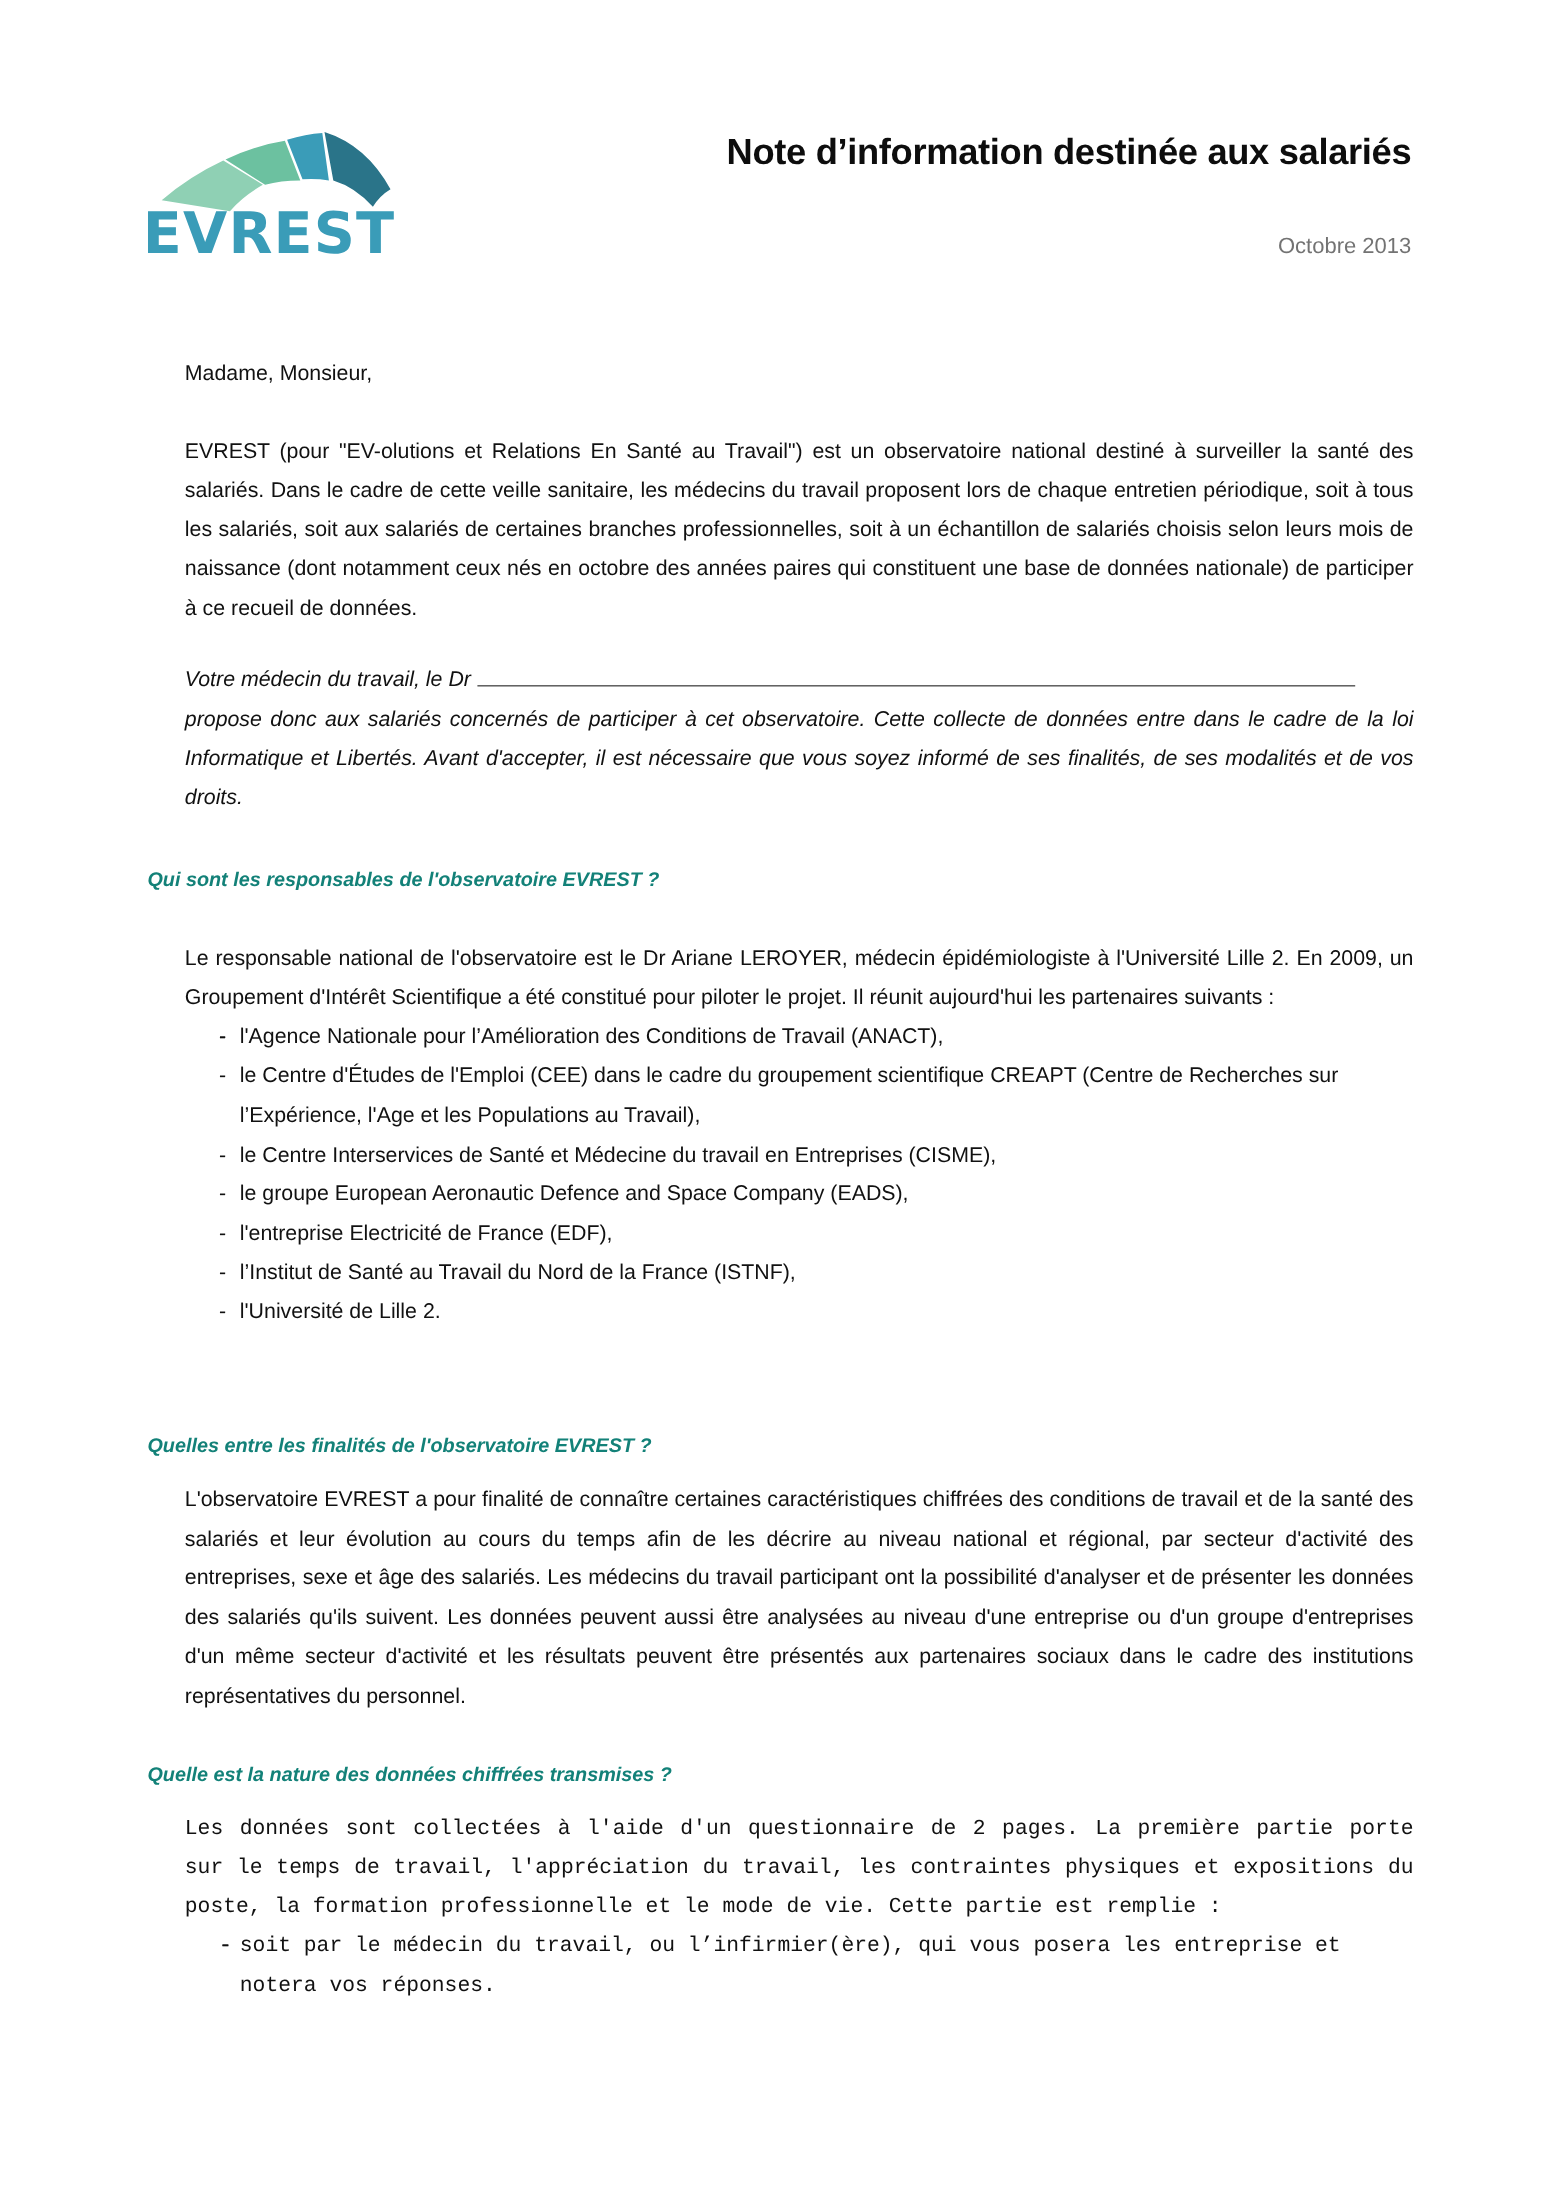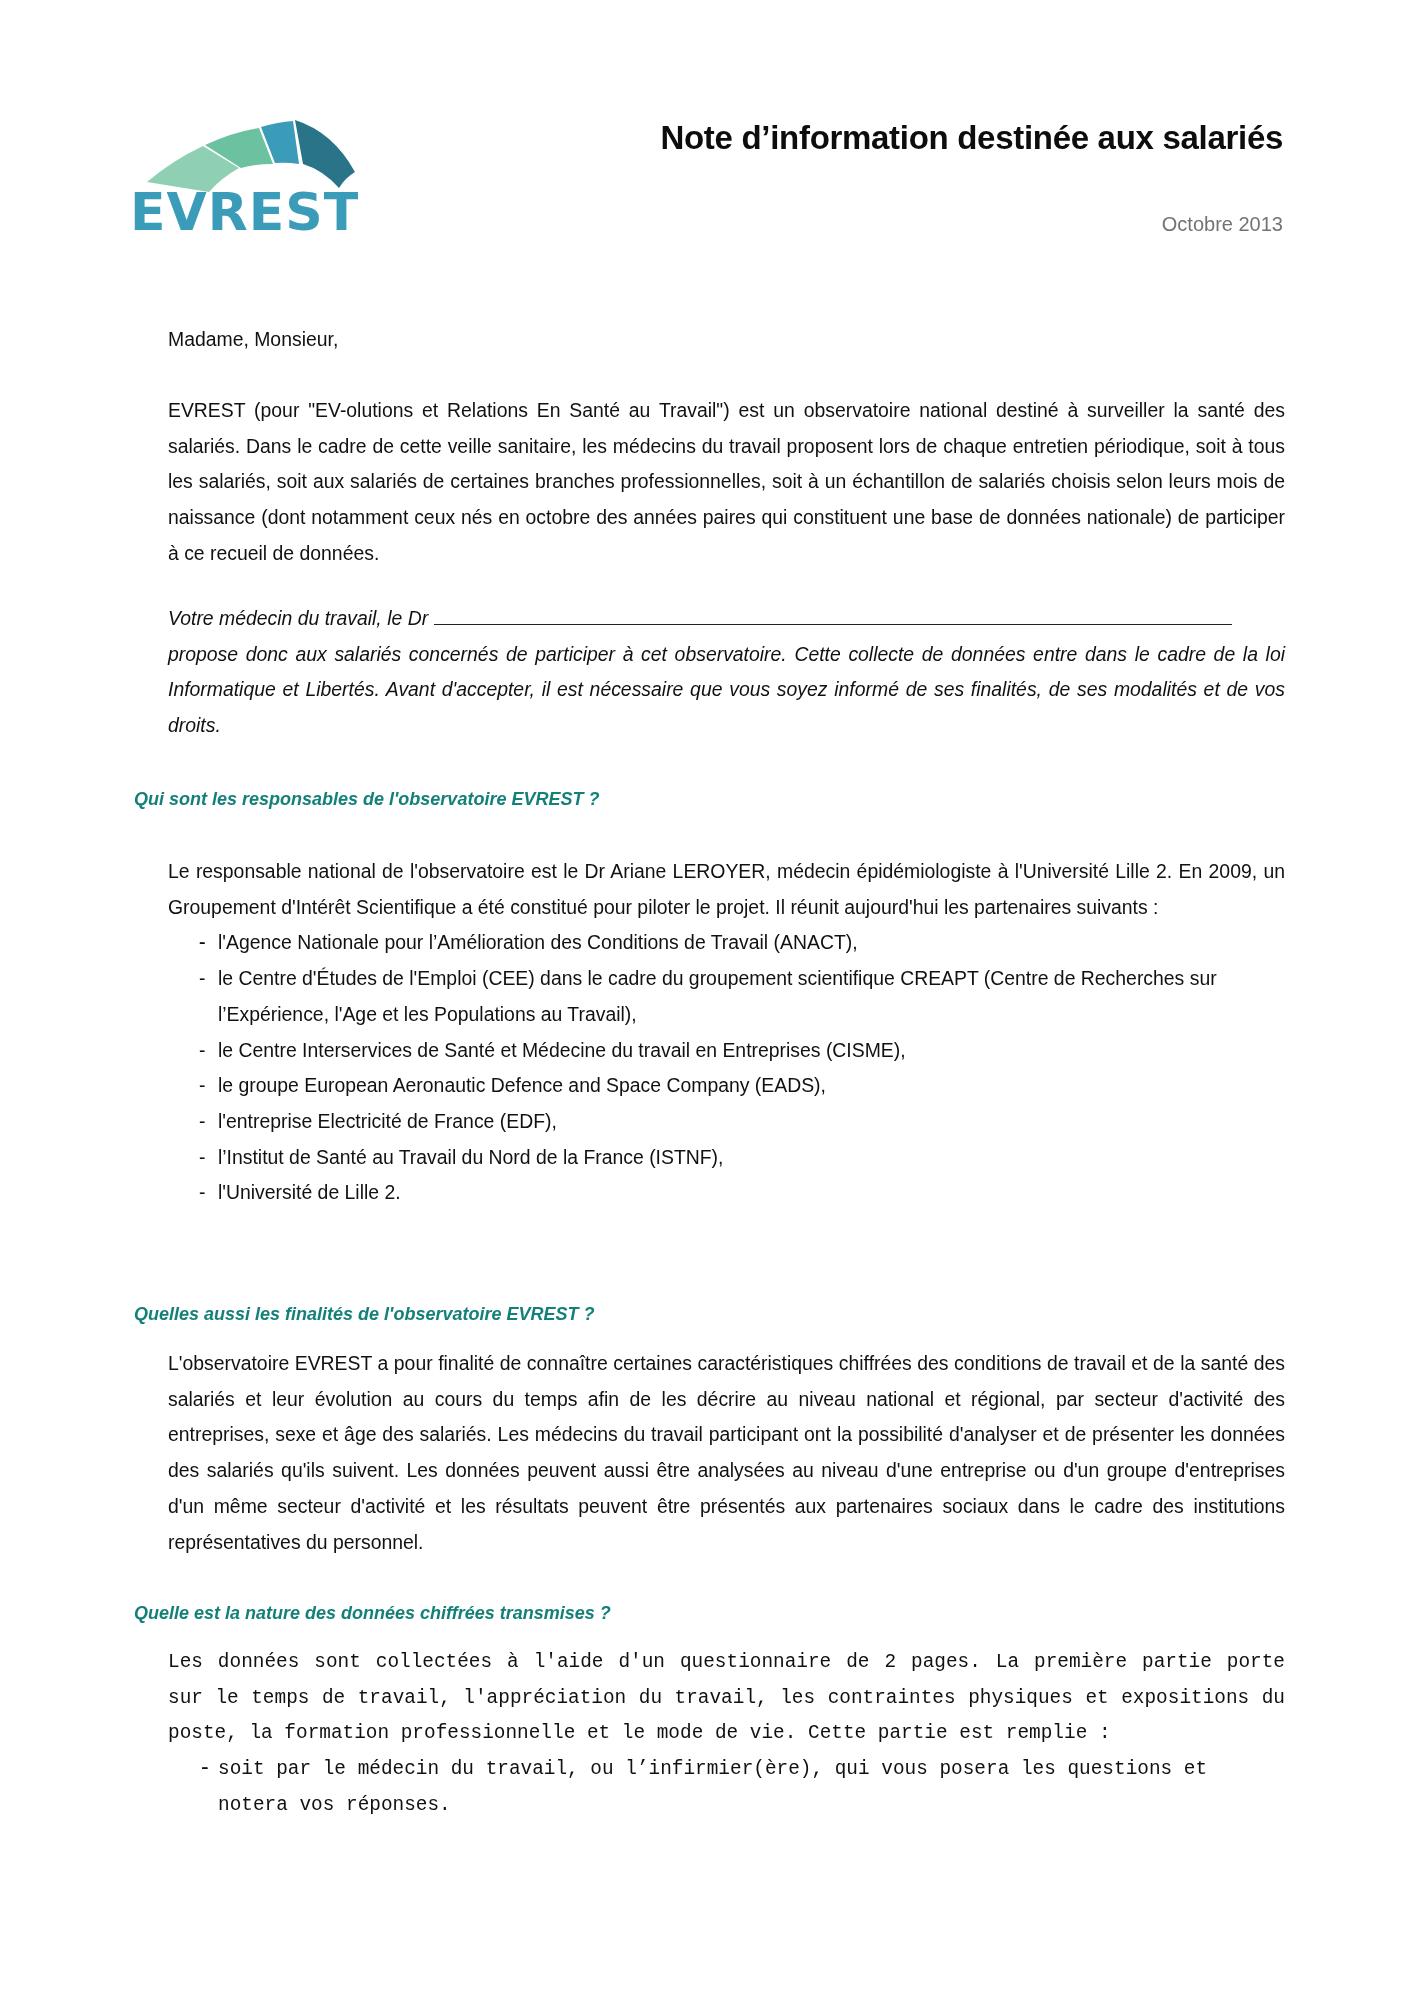--- a/index.html
+++ b/index.html
@@ -82,25 +82,25 @@
     <li><span class="dash-mark">-</span><span>l'Agence Nationale pour l’Amélioration des Conditions de Travail (ANACT),</span></li>
     <li><span class="dash-mark">-</span><span>le Centre d'Études de l'Emploi (CEE) dans le cadre du groupement scientifique CREAPT (Centre de Recherches sur l’Expérience, l'Age et les Populations au Travail),</span></li>
     <li><span class="dash-mark">-</span><span>le Centre Interservices de Santé et Médecine du travail en Entreprises (CISME),</span></li>
     <li><span class="dash-mark">-</span><span>le groupe European Aeronautic Defence and Space Company (EADS),</span></li>
     <li><span class="dash-mark">-</span><span>l'entreprise Electricité de France (EDF),</span></li>
     <li><span class="dash-mark">-</span><span>l’Institut de Santé au Travail du Nord de la France (ISTNF),</span></li>
     <li><span class="dash-mark">-</span><span>l'Université de Lille 2.</span></li>
   </ul>
 </div>
 
-<div class="heading h2">Quelles aussi les finalités de l'observatoire EVREST ?</div>
+<div class="heading h2">Quelles entre les finalités de l'observatoire EVREST ?</div>
 <div class="content s2">
   <p class="p">L'observatoire EVREST a pour finalité de connaître certaines caractéristiques chiffrées des conditions de travail et de la santé des salariés et leur évolution au cours du temps afin de les décrire au niveau national et régional, par secteur d'activité des entreprises, sexe et âge des salariés. Les médecins du travail participant ont la possibilité d'analyser et de présenter les données des salariés qu'ils suivent. Les données peuvent aussi être analysées au niveau d'une entreprise ou d'un groupe d'entreprises d'un même secteur d'activité et les résultats peuvent être présentés aux partenaires sociaux dans le cadre des institutions représentatives du personnel.</p>
 </div>
 
 <div class="heading h3">Quelle est la nature des données chiffrées transmises ?</div>
 <div class="content s3">
   <p class="p">Les données sont collectées à l'aide d'un questionnaire de 2 pages. La première partie porte sur le temps de travail, l'appréciation du travail, les contraintes physiques et expositions du poste, la formation professionnelle et le mode de vie. Cette partie est remplie :</p>
   <ul class="dash">
     <li><span class="dash-mark">-</span></li>
-    <li><span class="dash-mark">-</span><span>soit par le médecin du travail, ou l’infirmier(ère), qui vous posera les questions et notera vos réponses.</span></li>
+    <li><span class="dash-mark">-</span><span>soit par le médecin du travail, ou l’infirmier(ère), qui vous posera les entreprise et notera vos réponses.</span></li>
   </ul>
 </div>
 
 </body></html>

